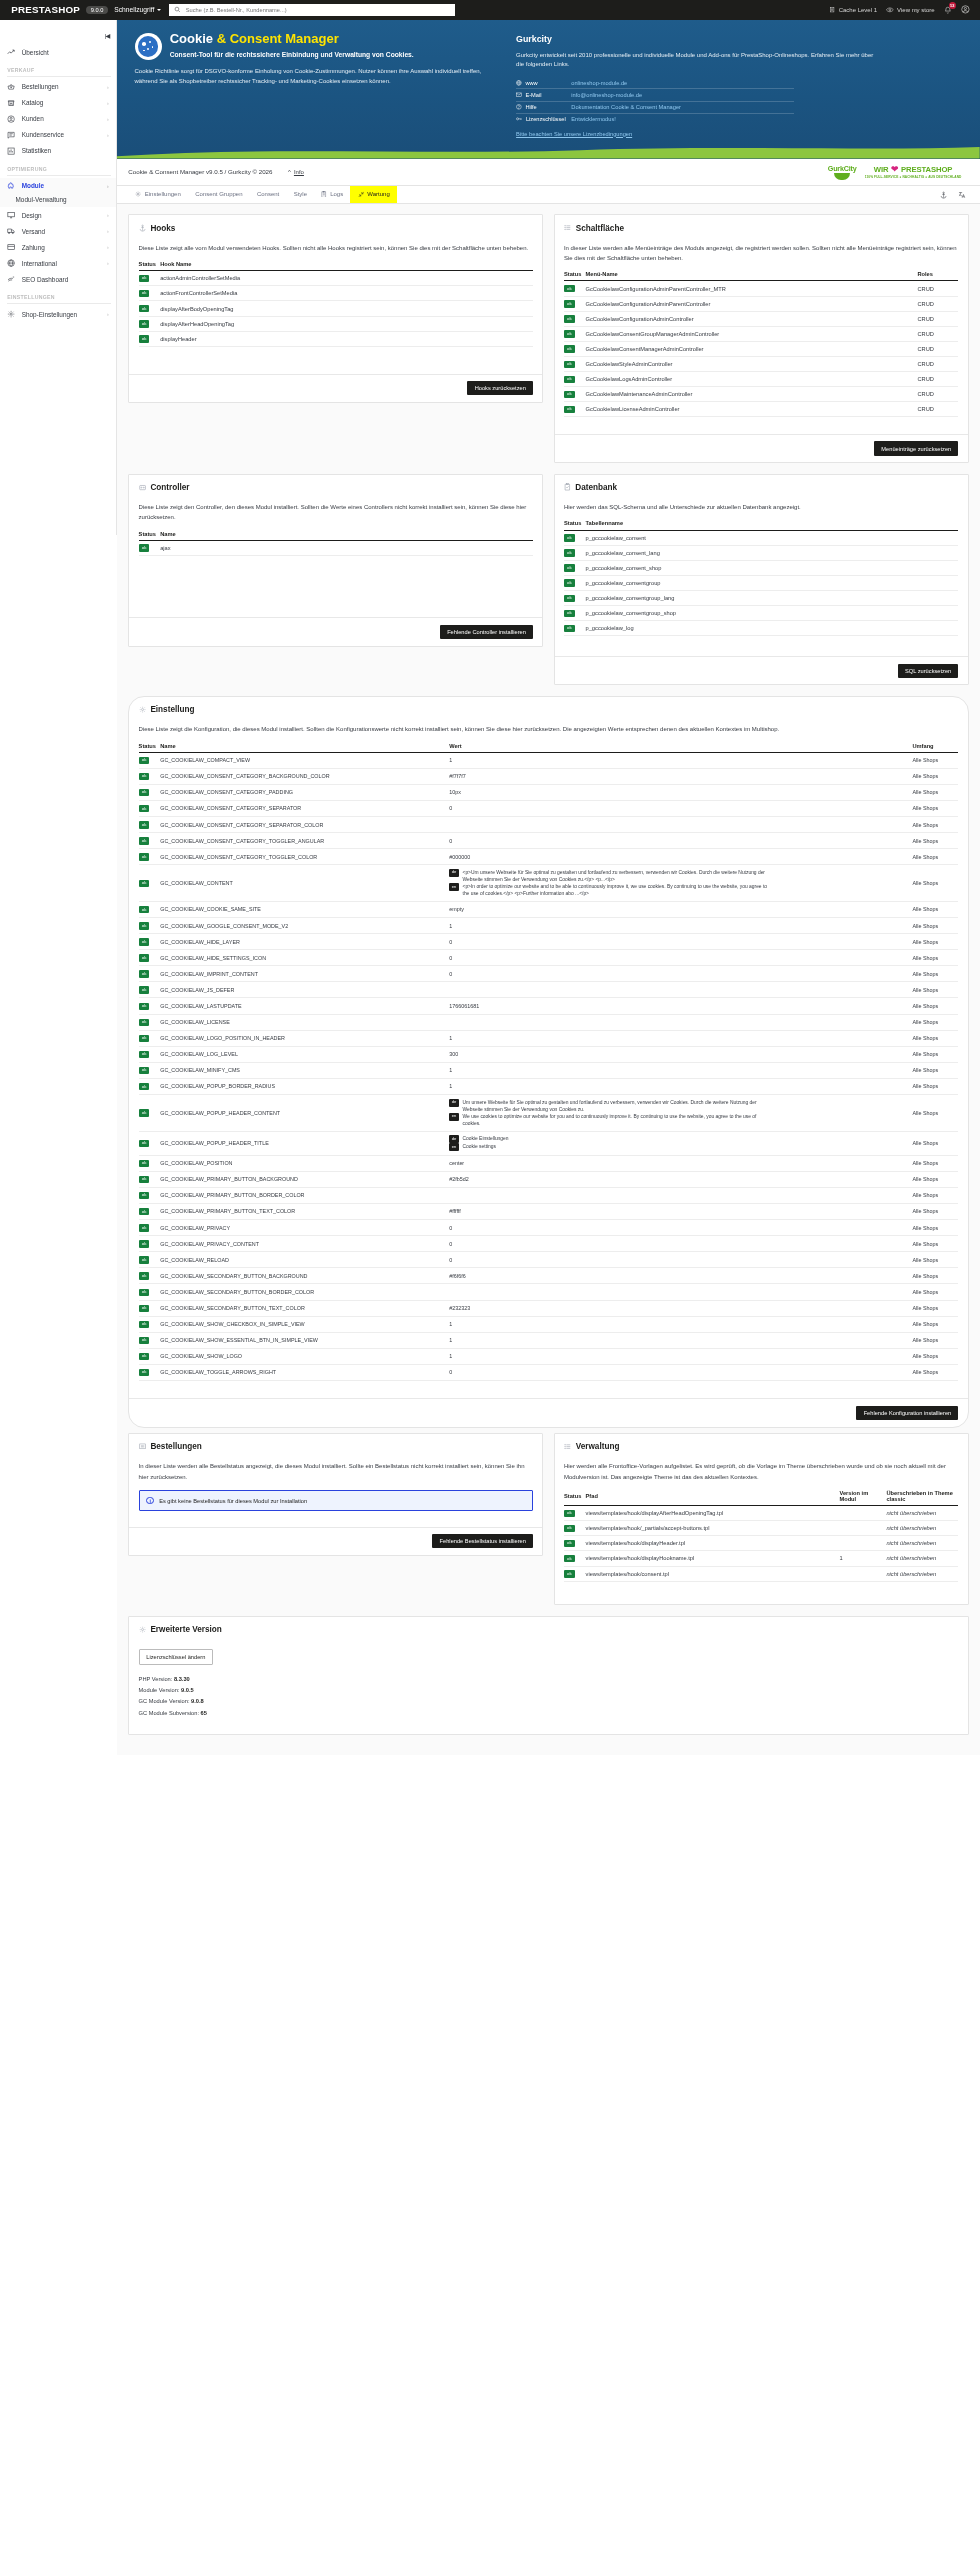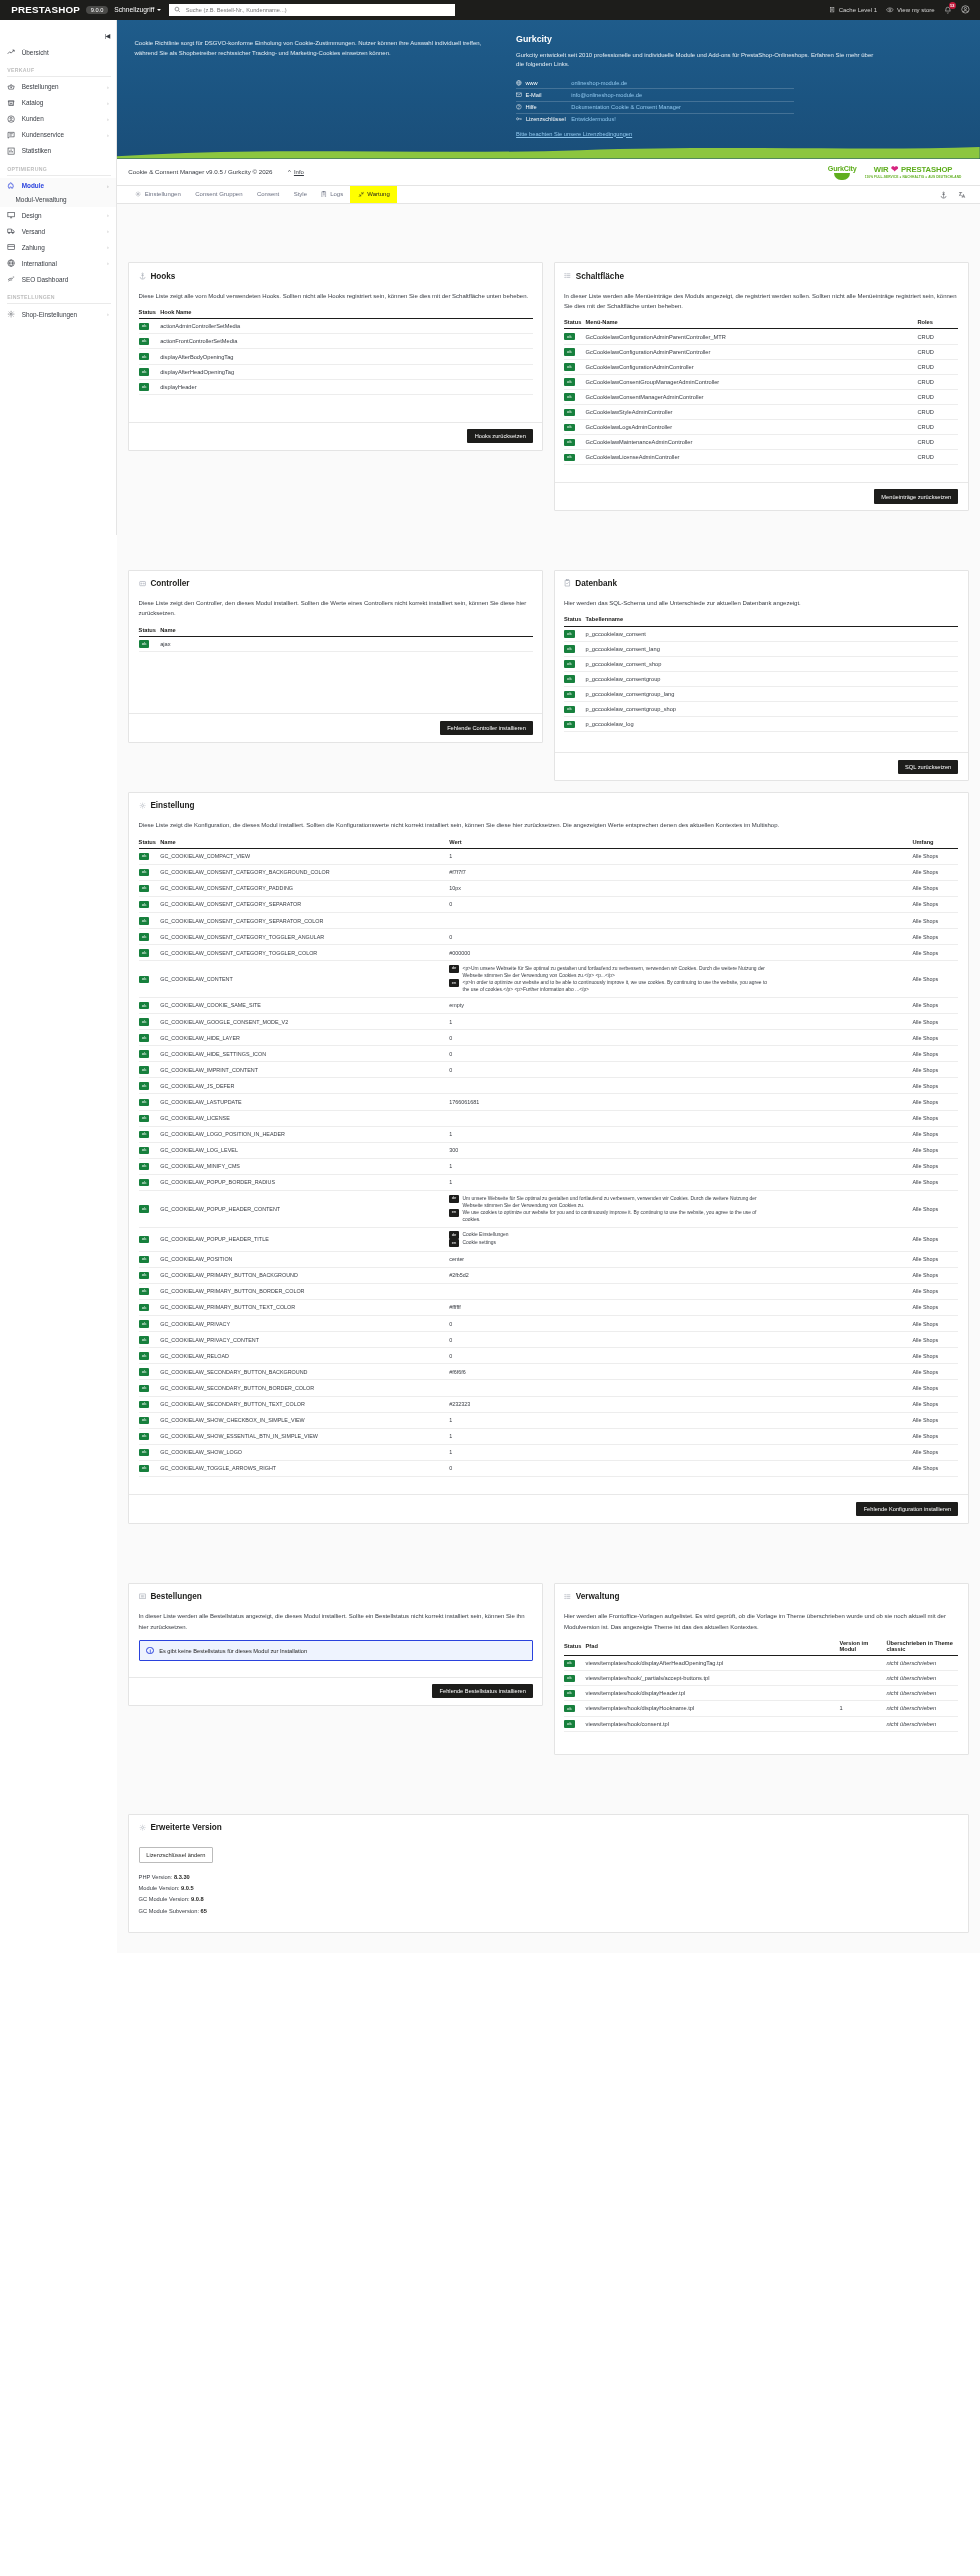--- a/index.html
+++ b/index.html
@@ -111,21 +111,21 @@
     padding:4.6px 7.2px; font-size:6px; color:#6c7182; cursor:pointer;
     display:flex; align-items:center; gap:3.1px; border-bottom:1px solid transparent;
   }
   .tab.warn{ background:#ffff00; color:#1d1d1b; font-weight:normal; }
   .tab-right{ margin-left:auto; display:flex; align-items:center; gap:10.3px; padding-right:3.1px; color:#363a41;}
   .tab-right .tic{ cursor:pointer; display:flex; align-items:center;}
 
   
   .content{ background:#fafafa; padding:10.3px 11.3px 20.6px; }
   .grid2{ display:flex; gap:10.3px; align-items:flex-start; margin-bottom:10.3px;}
-  .col{ flex:1 1 0; min-width:0;margin-top:48px; }
+  .col{ flex:1 1 0; min-width:0; }
   .card{ background:#fff; border:0.5px solid #e4e4e4; border-radius:1px; }
   .card-head{ padding:8.2px 9.3px 3.1px; display:flex; align-items:center; gap:4.6px;}
   .card-head h4{ margin:0; font-size:8.2px; font-weight:bold; color:#1d1d1b;}
   .card-head .hico{ color:#9aa0ab; display:flex; align-items:center;}
   .card-body{ padding:7.2px 9.3px 9.3px; }
   .card-desc{ font-size:6px; line-height:1.7; color:#363a41; margin:0 0 8.2px;}
   .card-foot{ border-top:0.5px solid #e8e8e8; padding:6.7px 9.3px; display:flex; justify-content:flex-end;}
   .btn-dark{
     background:#1d1d1b; color:#fff; border:0; font-size:5.7px; padding:4.1px 7.2px; cursor:pointer;
     font-family:"Liberation Sans",sans-serif; border-radius:1px;
@@ -384,20 +384,38 @@
         </span>
       <span>Shop-Einstellungen</span>
       <span class="nav-arrow">›</span>
     </div>
   </div>
 
   <div class="main">
 
     <div class="banner">
       <div class="banner-left">
+        <div class="blt">
+          <div class="cookie-ico">
+            <div class="cookie-in">
+              <i style="width:3.6px;height:3.6px;left:4.6px;top:6.2px;"></i>
+              <i style="width:2.6px;height:2.6px;left:10.8px;top:4.6px;"></i>
+              <i style="width:2.1px;height:2.1px;left:8.8px;top:12px;"></i>
+              <i style="width:1.5px;height:1.5px;left:14px;top:10.3px;"></i>
+              <i style="width:1.5px;height:1.5px;left:5.7px;top:13.4px;"></i>
+            </div>
+          </div>
+          <div>
+            <h1>
+              <span>Cookie</span>
+              <span class="yl">&amp; Consent Manager</span>
+            </h1>
+            <h2>Consent-Tool für die rechtssichere Einbindung und Verwaltung von Cookies.</h2>
+          </div>
+        </div>
         <p class="desc">Cookie Richtlinie sorgt für DSGVO-konforme Einholung von Cookie-Zustimmungen. Nutzer können ihre Auswahl individuell treffen, während Sie als Shopbetreiber rechtssicher Tracking- und Marketing-Cookies einsetzen können.</p>
       </div>
 
       <div class="banner-right">
         <h3>Gurkcity</h3>
         <p>Gurkcity entwickelt seit 2010 professionelle und individuelle Module und Add-ons für PrestaShop-Onlineshops. Erfahren Sie mehr über die folgenden Links.</p>
 
         <div class="inforow">
           <span class="lbl">
             <svg width="5.7" height="5.7" viewBox="0 0 24 24" fill="none" stroke="#fff" stroke-width="2">
@@ -756,21 +774,21 @@
               </table>
               <div style="height:10.3px"></div>
             </div>
             <div class="card-foot">
               <button class="btn-dark">SQL zurücksetzen</button>
             </div>
           </div>
         </div>
       </div>
 
-      <div class="card" style="margin-bottom:11px;">
+      <div class="card" style="margin-bottom:5px;border-radius:16px;">
         <div class="card-head">
           <span class="hico">
               <svg width="7.2" height="7.2" viewBox="0 0 24 24" fill="none" stroke="#9aa0ab" stroke-width="1.8">
                 <circle cx="12" cy="12" r="3.3"></circle>
                 <path d="M12 2.5v3M12 18.5v3M2.5 12h3M18.5 12h3M5.2 5.2l2.1 2.1M16.7 16.7l2.1 2.1M18.8 5.2l-2.1 2.1M7.3 16.7l-2.1 2.1"></path>
               </svg>
             </span>
           <h4>Einstellung</h4>
         </div>
         <div class="card-body">

